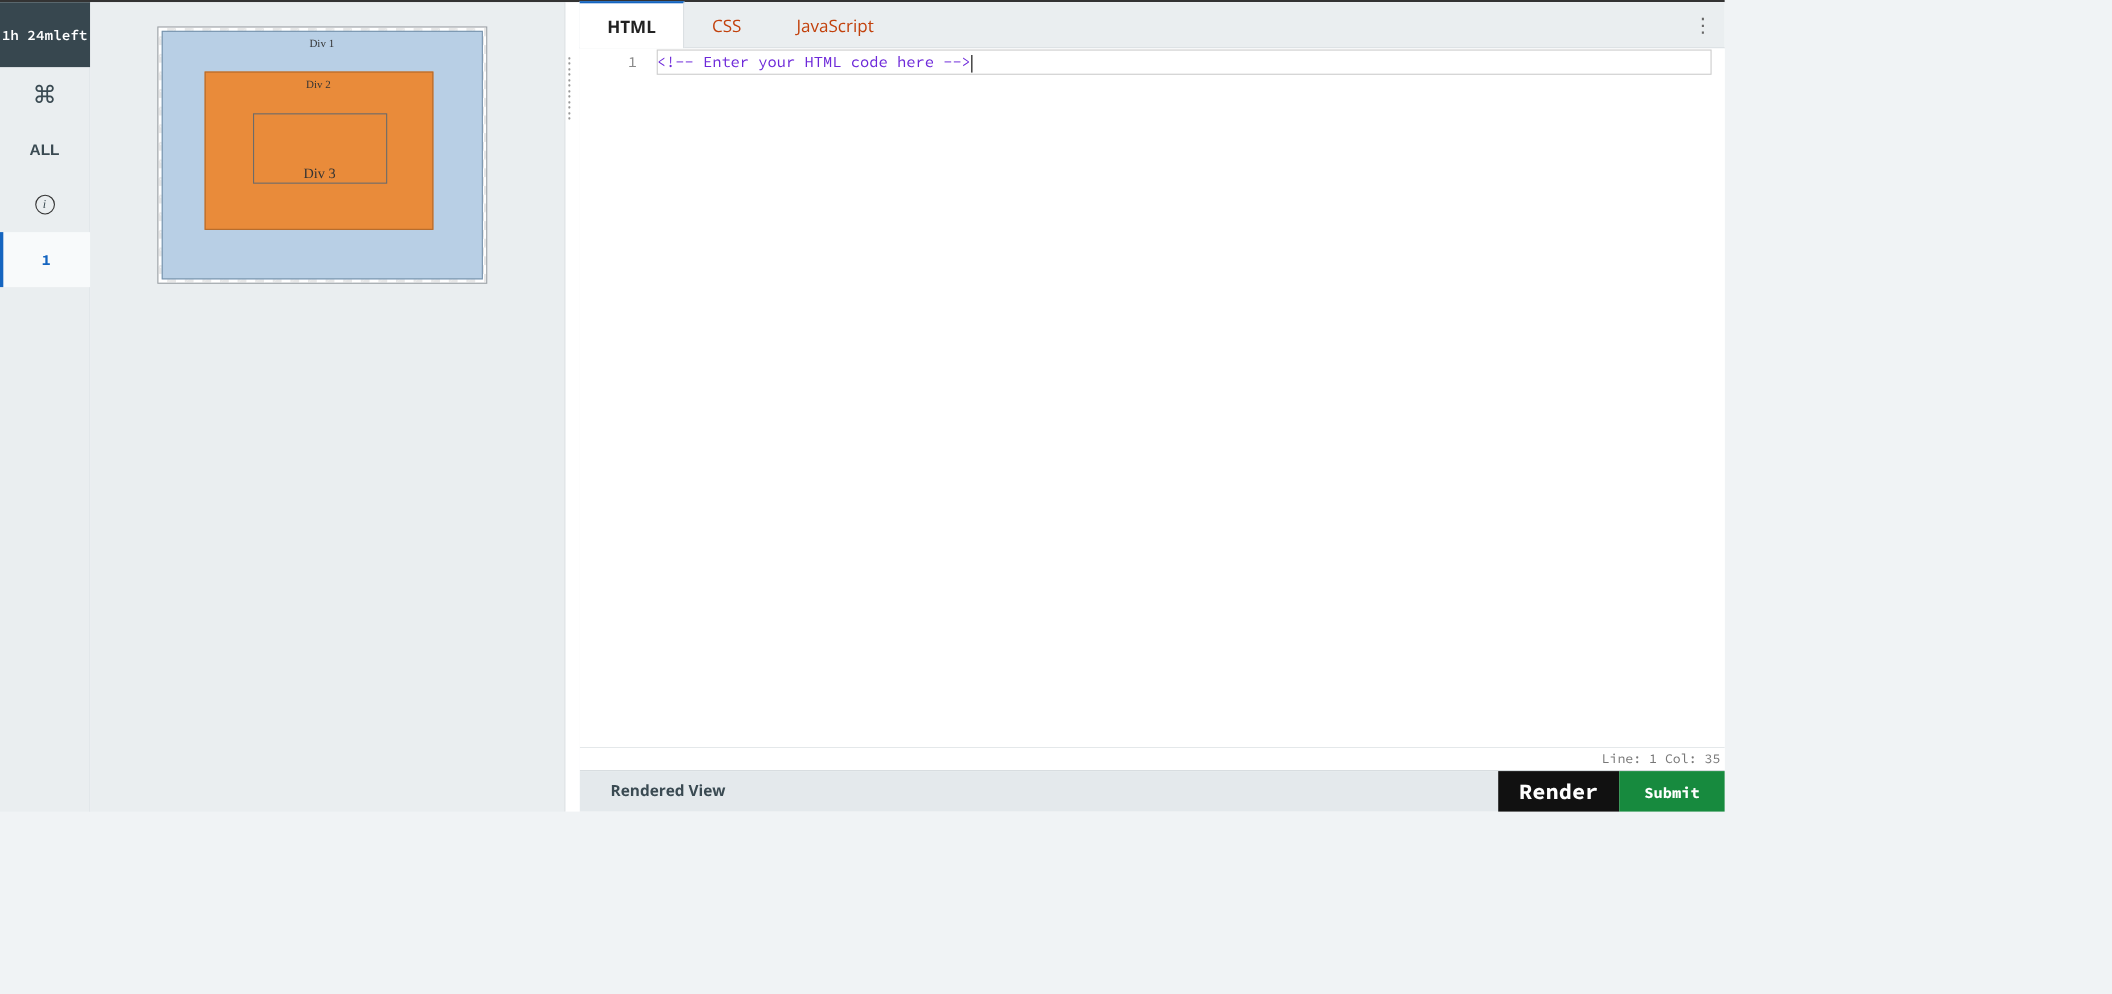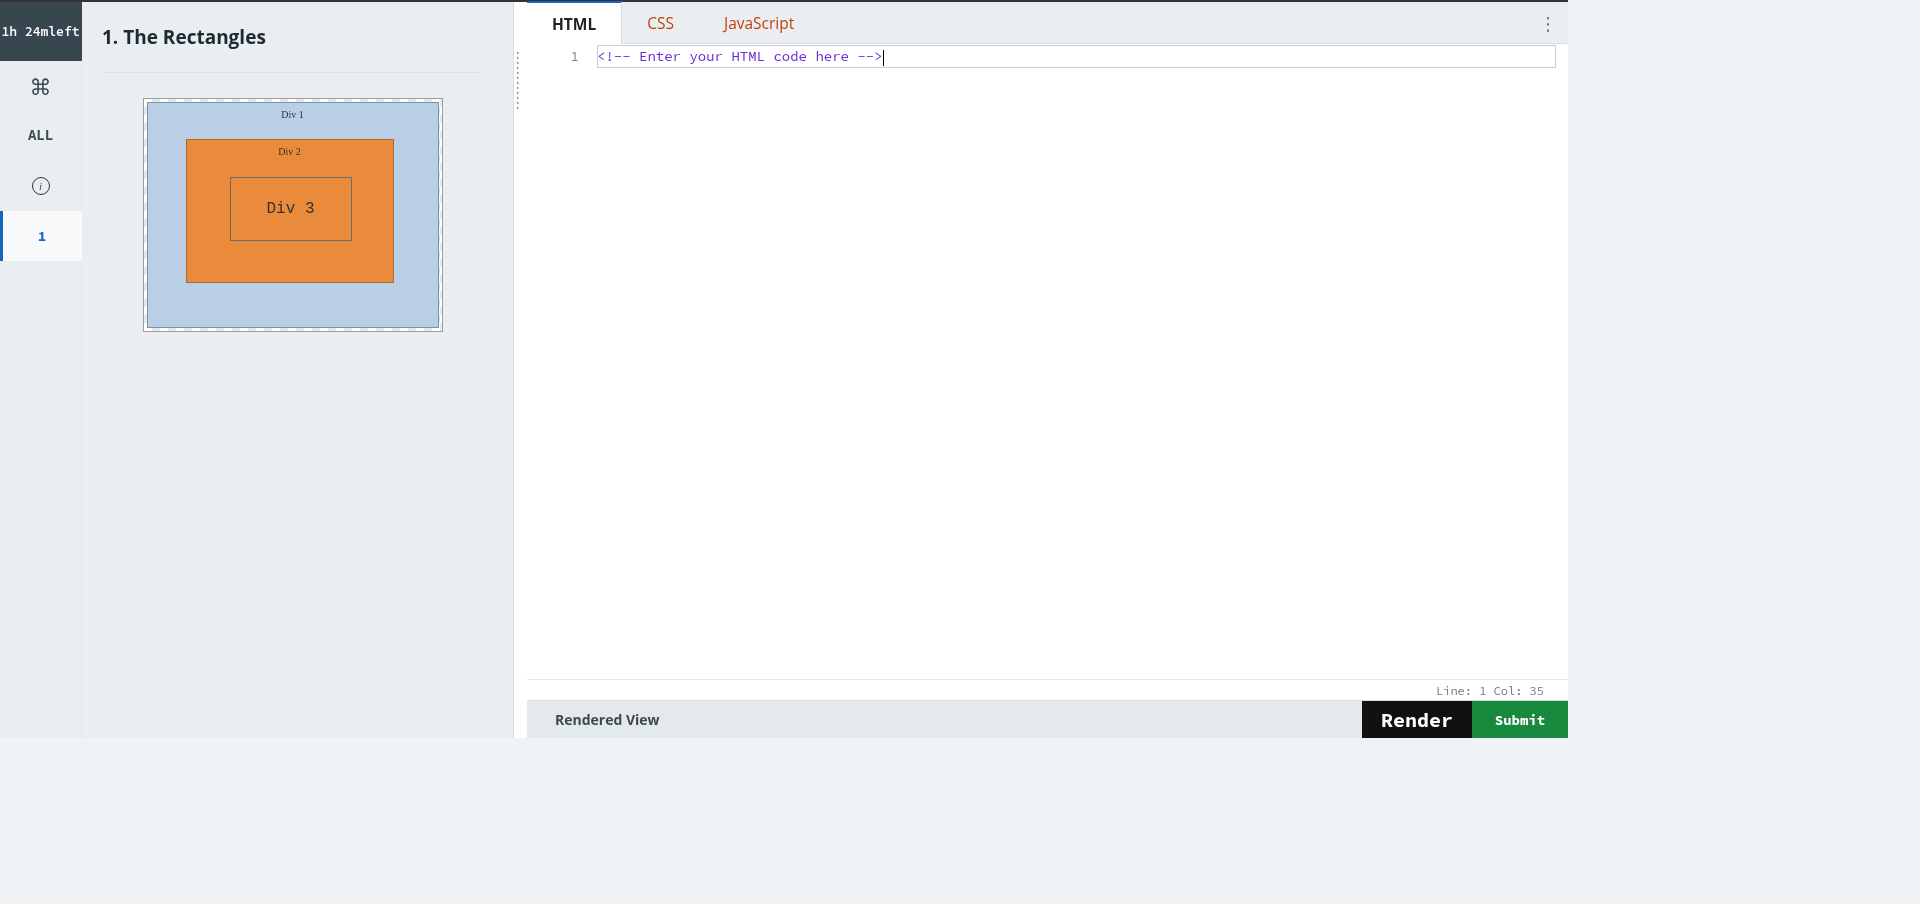--- a/index.html
+++ b/index.html
@@ -49,21 +49,21 @@
       align-items: center;
       justify-content: center;
       color: #3a4a52;
       cursor: pointer;
     }
     .cmd-icon {
       font-size: 22px;
       font-weight: 400;
     }
     .nav-all {
-      font-family: Liberation Mono, monospace;
+      font-family: Liberation Sans, sans-serif;
       font-size: 14px;
       font-weight: 700;
     }
     .info-icon {
       width: 18px; height: 18px;
       border: 1.5px solid #333;
       border-radius: 50%;
       display:flex; align-items:center; justify-content:center;
       font-family: Georgia, serif;
       font-style: italic;
@@ -135,25 +135,25 @@
       font-size: 10px;
       text-align: center;
       padding-top: 6px;
       color: #333;
     }
     .fig-d3 {
       position: absolute;
       left: 86px; top: 78px; right: 90px; bottom: 90px;
       background: #e98b3a;
       border: 1px solid #6b6b6b;
-      font-family: Liberation Mono, monospace;
-      font-size: 16px;
+      font-family: Liberation Serif, serif;
+      font-size: 13px;
       text-align: center;
       display: flex;
-      align-items: center;
+      align-items: flex-end;
       justify-content: center;
       color: #333;
     }
     .problem-desc {
       font-size: 15px;
       color: #5a6a72;
       line-height: 1.5;
     }
 
     .splitter {
@@ -265,21 +265,21 @@
     }
     .code-text-wrap .code-text, .code-text-wrap .cursor-caret { position: relative; z-index: 1; }
 
     .status-bar {
       height: 21px;
       background: #fff;
       border-top: 1px solid #e4e8ea;
       display: flex;
       justify-content: flex-end;
       align-items: center;
-      padding-right: 24px;
+      padding-right: 4px;
       font-family: "Source Code Pro", Menlo, Monaco, Consolas, monospace;
       font-size: 12px;
       color: #777;
     }
 
     .footer {
       height: 38px;
       display: flex;
       align-items: stretch;
       border-top: 1px solid #d8dde0;
@@ -336,21 +336,20 @@
     </div>
     <div class="nav-item">
       <span class="info-icon">i</span>
     </div>
     <div class="question-tab">
       <span>1</span>
     </div>
   </div>
 
   <div class="problem-panel">
-    <h1 class="problem-title">1. The Rectangles</h1>
     <div class="figure">
       <div class="fig-d1">
         <span>Div 1</span>
       </div>
       <div class="fig-d2">
         <span>Div 2</span>
       </div>
       <div class="fig-d3">
         <span>Div 3</span>
       </div>

